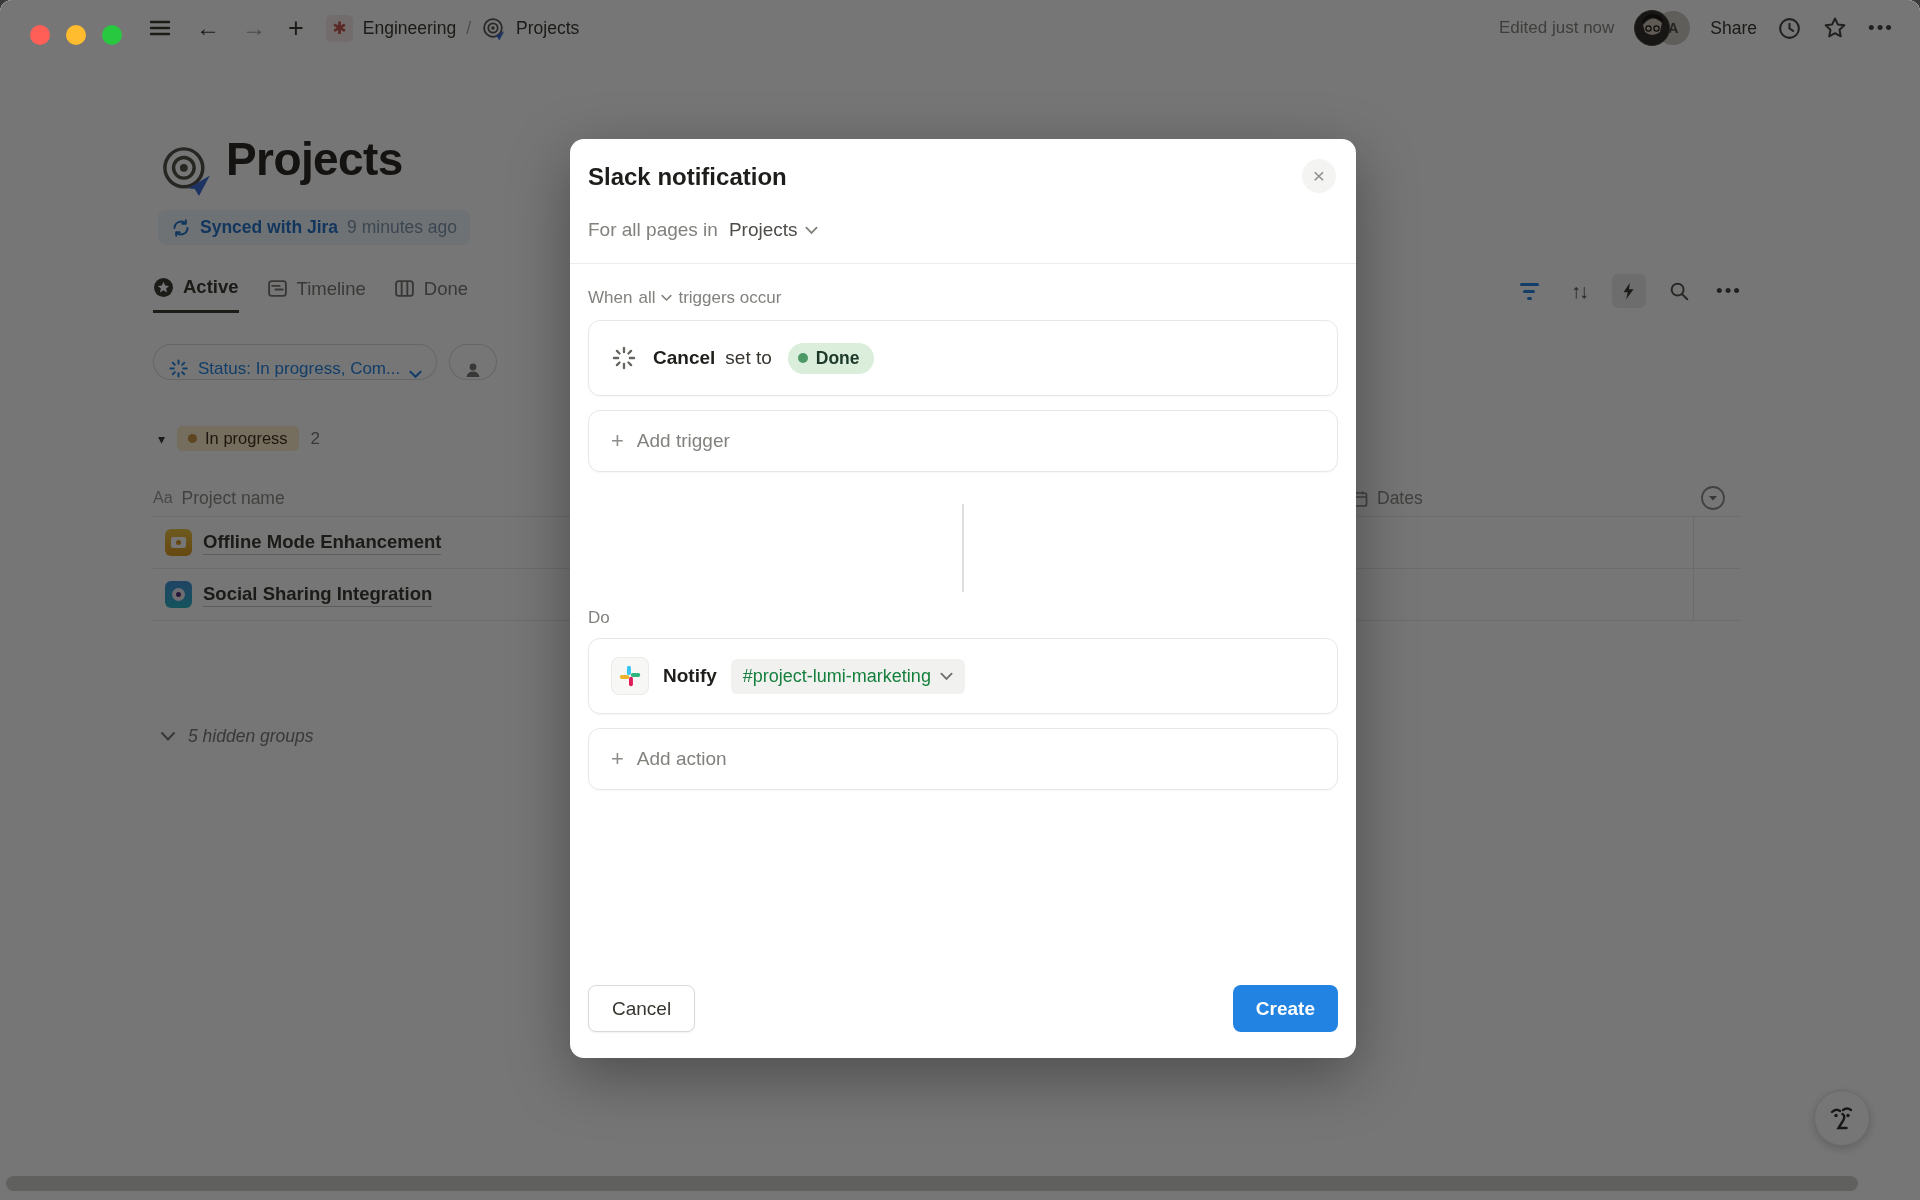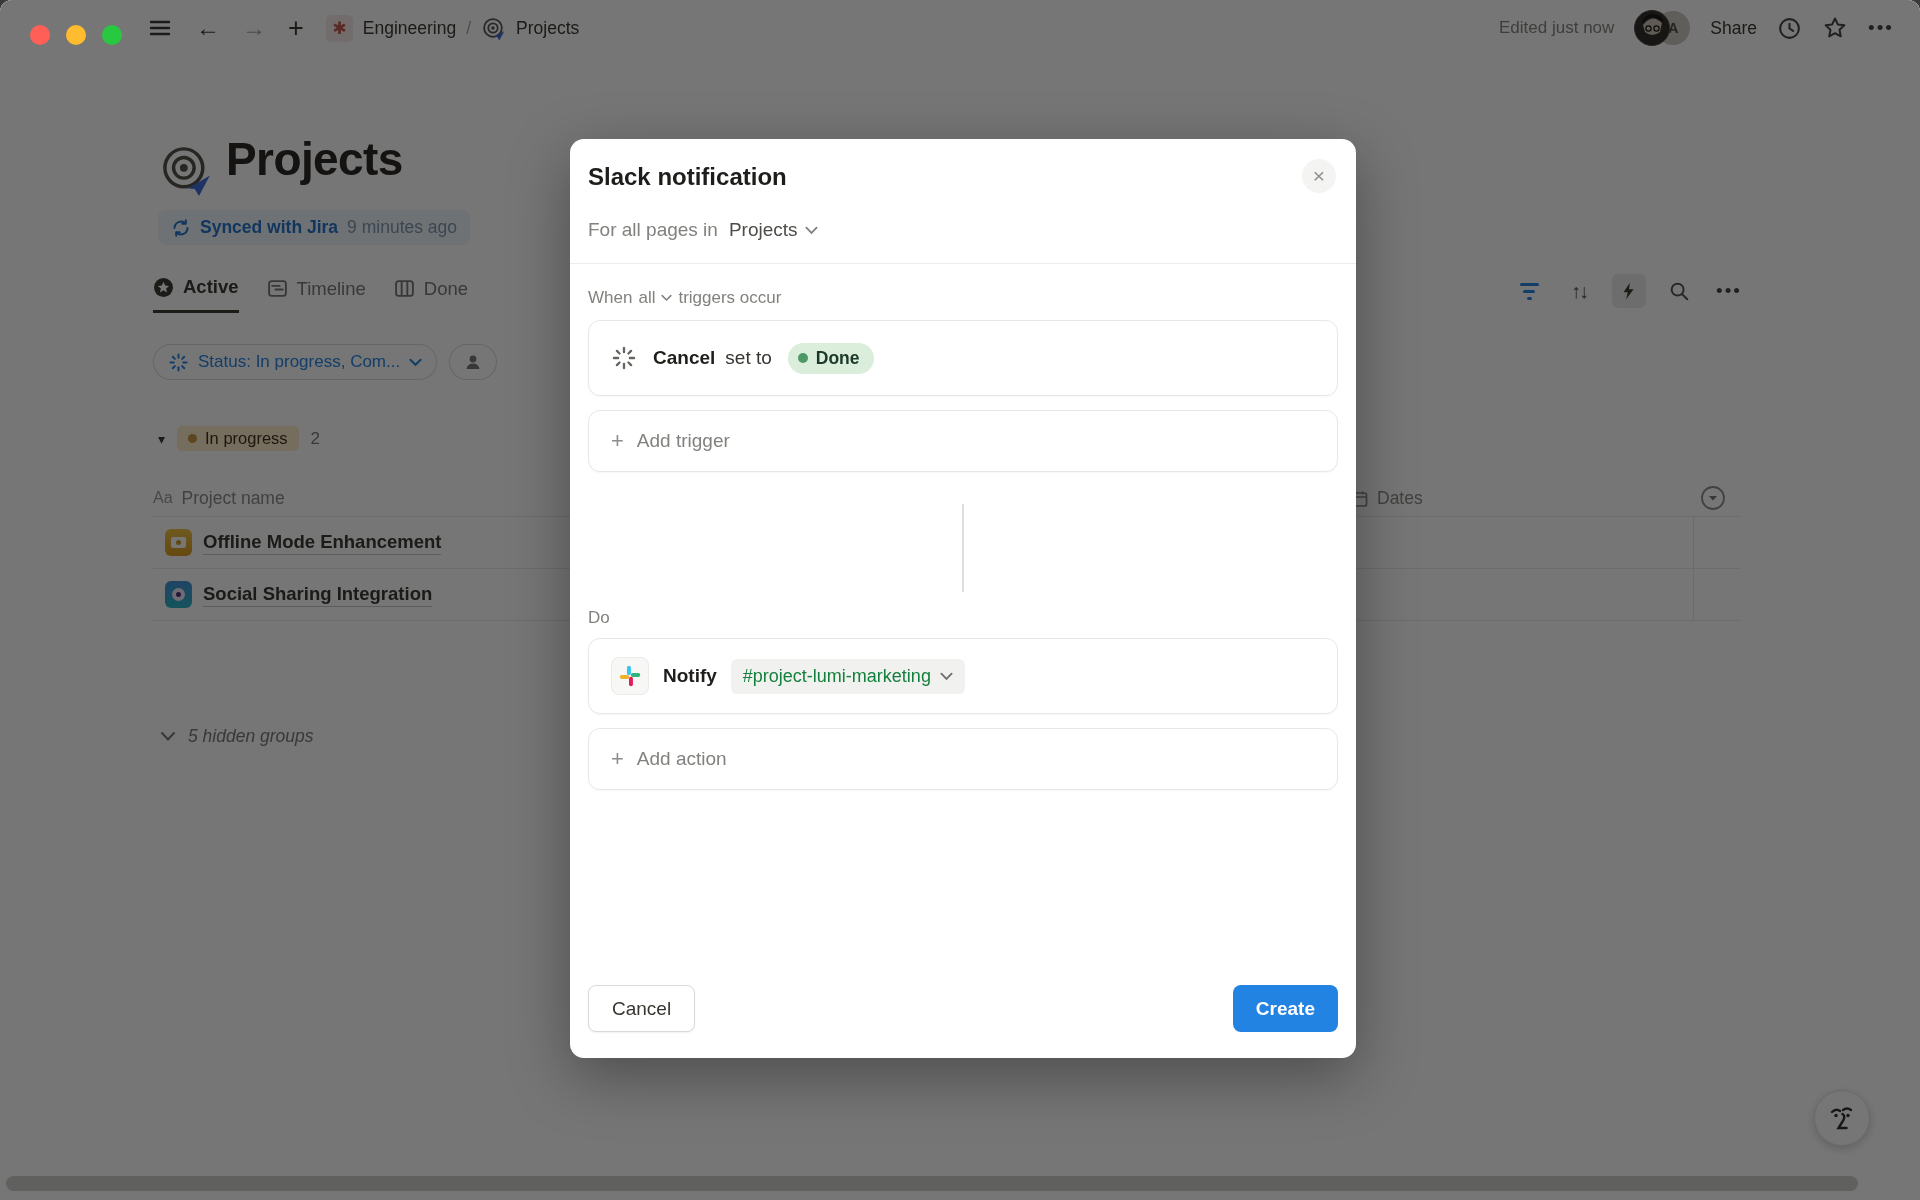--- a/index.html
+++ b/index.html
@@ -37,21 +37,21 @@
   .page-title { position:absolute; left:226px; top:132px; font-size:46px; font-weight:700; letter-spacing:-0.6px; color:#27251f; }
   .sync-badge { position:absolute; left:158px; top:210px; display:flex; align-items:center; gap:9px; background:rgba(35,131,226,0.08); border-radius:7px; padding:7px 13px; }
   .sync-label { font-size:17.5px; font-weight:600; color:#2271c9; }
   .sync-time { font-size:17.5px; color:#7e95ad; }
 
   .tabs { position:absolute; left:153px; top:276px; display:flex; gap:28px; }
   .tab { display:flex; align-items:center; gap:9px; font-size:18.5px; color:#787774; padding-bottom:12px; }
   .tab.active { color:#37352f; font-weight:600; border-bottom:3px solid #37352f; }
 
   .chips { position:absolute; left:153px; top:344px; display:flex; gap:12px; }
-  .chip { display:flex; align-items:center; gap:9px; height:36px; padding:0 14px; border:1px solid rgba(55,53,47,0.18); border-radius:18px; font-size:17px; color:#2383e2; background:#ffffff; }
+  .chip { display:flex; align-items:flex-end; gap:9px; height:36px; padding:0 14px; border:1px solid rgba(55,53,47,0.18); border-radius:18px; font-size:17px; color:#2383e2; background:#ffffff; }
   .chip.mini { width:48px; justify-content:center; padding:0; color:#787774; }
 
   .group-row { position:absolute; left:158px; top:426px; display:flex; align-items:center; gap:12px; }
   .tri { font-size:14px; color:#37352f; }
   .group-pill { display:flex; align-items:center; gap:8px; background:#fdecc8; border-radius:5px; padding:3px 11px; font-size:16.5px; font-weight:500; color:#402c1b; }
   .group-dot { width:9px; height:9px; border-radius:50%; background:#c89243; }
   .group-count { font-size:17px; color:#787774; }
 
   .table-area { position:absolute; left:153px; top:480px; width:1587px; }
   .t-header { position:relative; height:37px; border-bottom:1px solid #e9e9e7; display:flex; align-items:center; gap:9px; }

